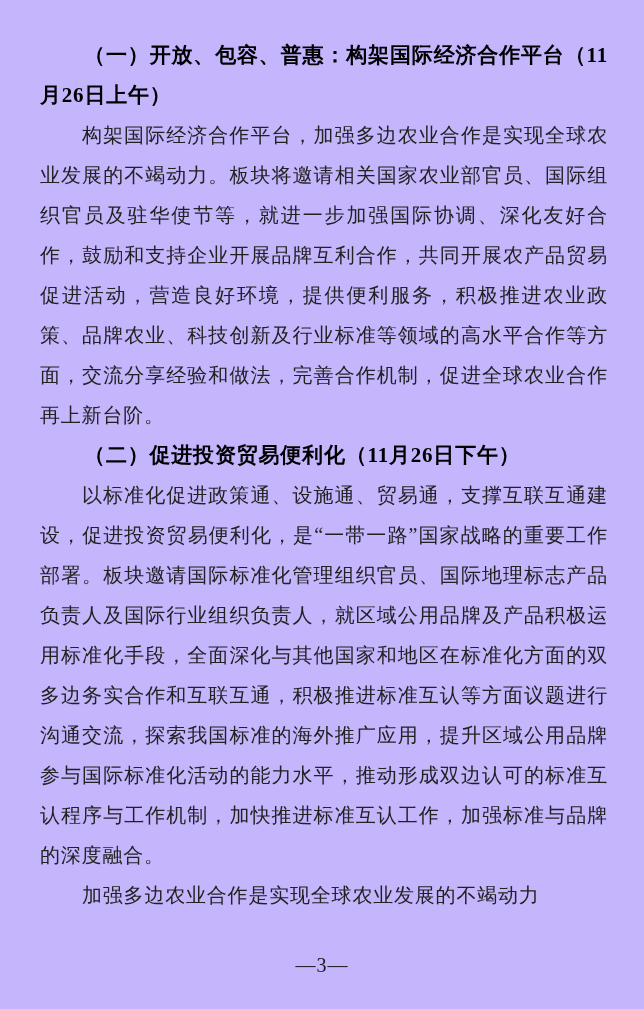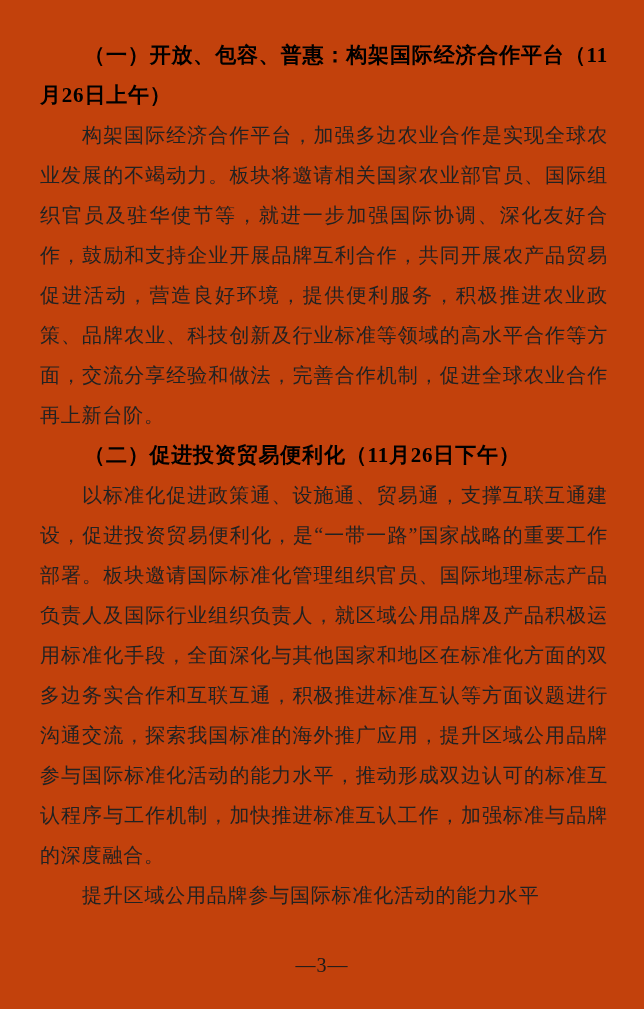--- a/index.html
+++ b/index.html
@@ -5,21 +5,21 @@
   html, body {
     margin: 0;
     padding: 0;
     background: #e9e9e9;
   }
   .page {
     position: relative;
     width: 644px;
     height: 1009px;
     margin: 0 auto;
-    background: #c2410c;
+    background: #c4b5fd;
     box-sizing: border-box;
     padding: 35px 36px 0 40px;
     overflow: hidden;
     font-family: "Liberation Serif", serif;
     color: #1e1e1e;
   }
   .content {
     width: 568px;
   }
   .section-heading {
@@ -66,19 +66,19 @@
       <h2 class="section-heading">（一）开放、包容、普惠：构架国际经济合作平台（11月26日上午）</h2>
       <p class="section-body">构架国际经济合作平台，加强多边农业合作是实现全球农业发展的不竭动力。板块将邀请相关国家农业部官员、国际组织官员及驻华使节等，就进一步加强国际协调、深化友好合作，鼓励和支持企业开展品牌互利合作，共同开展农产品贸易促进活动，营造良好环境，提供便利服务，积极推进农业政策、品牌农业、科技创新及行业标准等领域的高水平合作等方面，交流分享经验和做法，完善合作机制，促进全球农业合作再上新台阶。</p>
     </section>
 
     <section>
       <h2 class="section-heading">（二）促进投资贸易便利化（11月26日下午）</h2>
       <p class="section-body">以标准化促进政策通、设施通、贸易通，支撑互联互通建设，促进投资贸易便利化，是“一带一路”国家战略的重要工作部署。板块邀请国际标准化管理组织官员、国际地理标志产品负责人及国际行业组织负责人，就区域公用品牌及产品积极运用标准化手段，全面深化与其他国家和地区在标准化方面的双多边务实合作和互联互通，积极推进标准互认等方面议题进行沟通交流，探索我国标准的海外推广应用，提升区域公用品牌参与国际标准化活动的能力水平，推动形成双边认可的标准互认程序与工作机制，加快推进标准互认工作，加强标准与品牌的深度融合。</p>
     </section>
 
     <section>
-      <p class="section-body">提升区域公用品牌参与国际标准化活动的能力水平</p>
+      <p class="section-body">加强多边农业合作是实现全球农业发展的不竭动力</p>
     </section>
 
   </div>
 
   <div class="page-footer">—3—</div>
 </div>
 
 </body></html>

